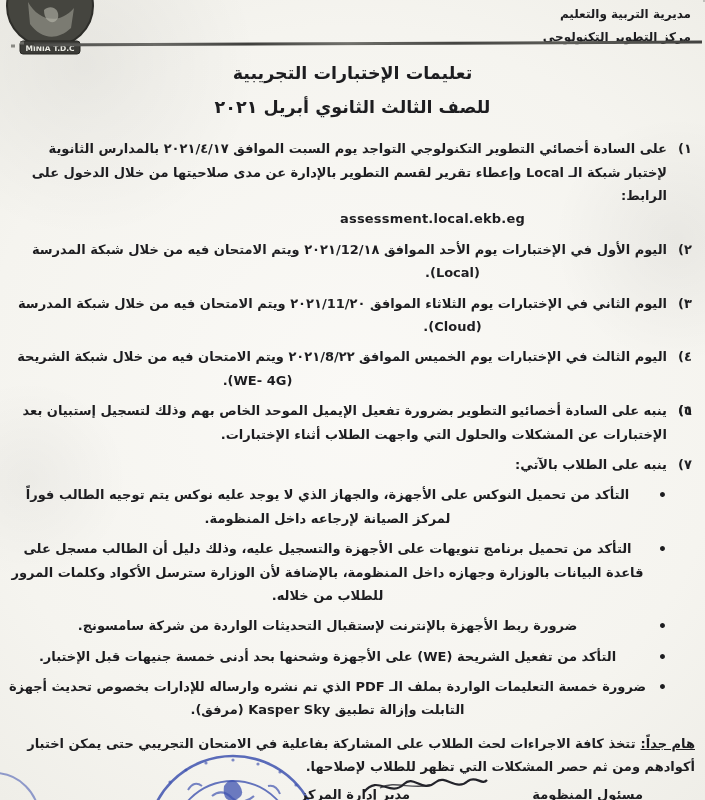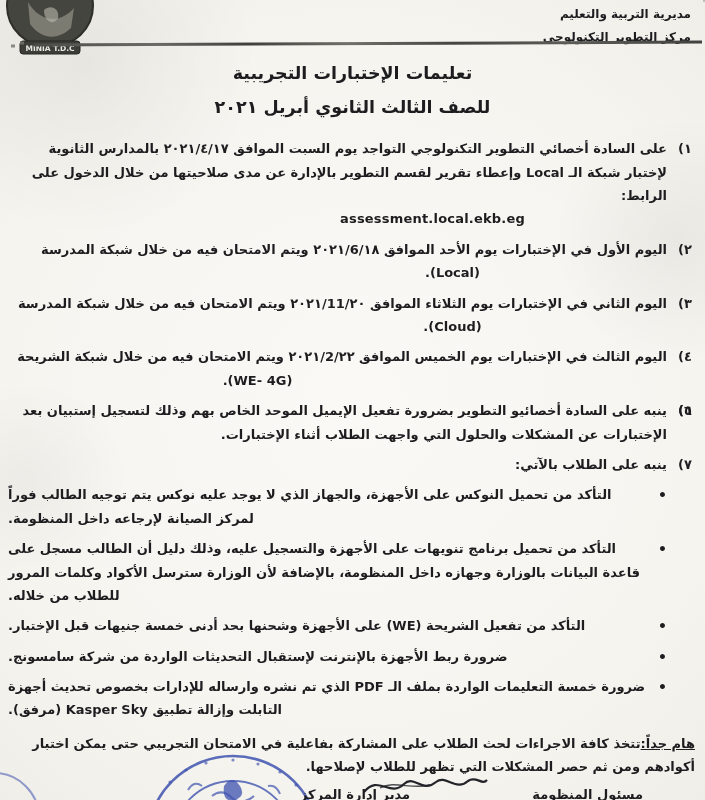--- a/index.html
+++ b/index.html
@@ -25,24 +25,24 @@
     transform:rotate(-0.25deg);}
   .scanline::before{content:"";position:absolute;left:-14px;top:-2px;width:4px;height:3px;background:#6b6b66;box-shadow:-9px 3px 0 #8a8a84;}
   .titles{padding-top:56px;text-align:center;font-weight:bold;font-size:17.5px;line-height:1.95;}
   .content{padding:6px 10px 0 8px;font-size:13px;font-weight:bold;line-height:1.8;}
   .item{position:relative;padding-right:28px;margin-top:7px;text-align:right;}
   .item .num{position:absolute;right:3px;top:0;}
   .center-line{text-align:center;}
   .link{transform:translateX(95px);font-family:"DejaVu Sans", sans-serif;letter-spacing:.2px;}
   .shift-a{transform:translateX(115px);}
   .shift-b{transform:translateX(-80px);}
-  .bullet{position:relative;padding-right:48px;margin-top:7px;text-align:left;}
+  .bullet{position:relative;padding-right:48px;margin-top:7px;text-align:center;}
   .bullet::before{content:"•";position:absolute;right:28px;top:0;font-size:14px;}
   .important{margin-top:10px;text-align:right;}
-  .imp-label{text-decoration:underline;}
+  .imp-label{text-decoration:underline;margin-left:5px;}
   .stamp{position:absolute;left:128px;top:752px;}
   .stamp-corner{position:absolute;left:-52px;top:772px;width:88px;height:88px;border:2.5px solid rgba(62,82,175,.55);border-radius:50%;}
   .signature{position:absolute;left:360px;top:772px;}
   .footer-title{position:absolute;top:787px;font-size:13px;font-weight:bold;white-space:nowrap;}
   .ft-right{right:62px;}
   .ft-left{left:300px;}
 </style>
 </head>
 <body>
 
@@ -73,50 +73,50 @@
   </div>
 
   <div class="content">
 
     <div class="item">
       <span class="num">١)</span><span>على السادة أخصائي التطوير التكنولوجي التواجد يوم السبت الموافق ٢٠٢١/٤/١٧ بالمدارس الثانوية لإختبار شبكة الـ Local  وإعطاء تقرير لقسم التطوير بالإدارة عن مدى صلاحيتها من خلال الدخول على الرابط:</span>
       <div class="center-line link" dir="ltr">assessment.local.ekb.eg</div>
     </div>
 
     <div class="item">
-      <span class="num">٢)</span><span>اليوم الأول في الإختبارات يوم الأحد الموافق ٢٠٢١/6/١٨ ويتم الامتحان فيه من خلال شبكة المدرسة</span>
+      <span class="num">٢)</span><span>اليوم الأول في الإختبارات يوم الأحد الموافق ٢٠٢١/12/١٨ ويتم الامتحان فيه من خلال شبكة المدرسة</span>
       <div class="center-line shift-a">(Local).</div>
     </div>
 
     <div class="item">
       <span class="num">٣)</span><span>اليوم الثاني في الإختبارات يوم الثلاثاء الموافق ٢٠٢١/11/٢٠ ويتم الامتحان فيه من خلال شبكة المدرسة</span>
       <div class="center-line shift-a">(Cloud).</div>
     </div>
 
     <div class="item">
-      <span class="num">٤)</span><span>اليوم الثالث في الإختبارات يوم الخميس الموافق ٢٠٢١/2/٢٢ ويتم الامتحان فيه من خلال شبكة الشريحة</span>
+      <span class="num">٤)</span><span>اليوم الثالث في الإختبارات يوم الخميس الموافق ٢٠٢١/8/٢٢ ويتم الامتحان فيه من خلال شبكة الشريحة</span>
       <div class="center-line shift-b">(WE- 4G).</div>
     </div>
 
     <div class="item">
       <span class="num">٥)</span>
     </div>
 
     <div class="item">
       <span class="num">٦)</span><span>ينبه على السادة أخصائيو التطوير بضرورة تفعيل الإيميل الموحد الخاص بهم وذلك لتسجيل إستبيان بعد الإختبارات عن المشكلات والحلول التي واجهت الطلاب أثناء الإختبارات.</span>
     </div>
 
     <div class="item">
       <span class="num">٧)</span><span>ينبه على الطلاب بالآتي:</span>
     </div>
 
     <div class="bullet"><span>التأكد من تحميل النوكس على الأجهزة، والجهاز الذي لا يوجد عليه نوكس يتم توجيه الطالب فوراً لمركز الصيانة لإرجاعه داخل المنظومة.</span></div>
     <div class="bullet"><span>التأكد من تحميل برنامج تنويهات على الأجهزة والتسجيل عليه، وذلك دليل أن الطالب مسجل على قاعدة البيانات بالوزارة وجهازه داخل المنظومة، بالإضافة لأن الوزارة سترسل الأكواد وكلمات المرور للطلاب من خلاله.</span></div>
+    <div class="bullet"><span>ضرورة ربط الأجهزة بالإنترنت لإستقبال التحديثات الواردة من شركة سامسونج.</span></div>
     <div class="bullet"><span>التأكد من تفعيل الشريحة (WE) على الأجهزة وشحنها بحد أدنى خمسة جنيهات قبل الإختبار.</span></div>
-    <div class="bullet"><span>ضرورة ربط الأجهزة بالإنترنت لإستقبال التحديثات الواردة من شركة سامسونج.</span></div>
     <div class="bullet"><span>ضرورة خمسة التعليمات الواردة بملف الـ PDF الذي تم نشره وارساله للإدارات بخصوص تحديث أجهزة التابلت وإزالة تطبيق Kasper Sky (مرفق).</span></div>
 
     <div class="important">
       <span class="imp-label">هام جداً:</span><span>تتخذ كافة الاجراءات لحث الطلاب على المشاركة بفاعلية في الامتحان التجريبي حتى يمكن اختبار أكوادهم ومن ثم حصر المشكلات التي تظهر للطلاب لإصلاحها.</span>
     </div>
   </div>
 
   <svg class="stamp" width="210" height="48" viewBox="0 0 210 48">
     <circle cx="105" cy="90" r="86" fill="none" stroke="#3e52af" stroke-width="2.6" opacity="0.85"></circle>
     <circle cx="105" cy="90" r="61" fill="none" stroke="#3e52af" stroke-width="1.8" opacity="0.8"></circle>

